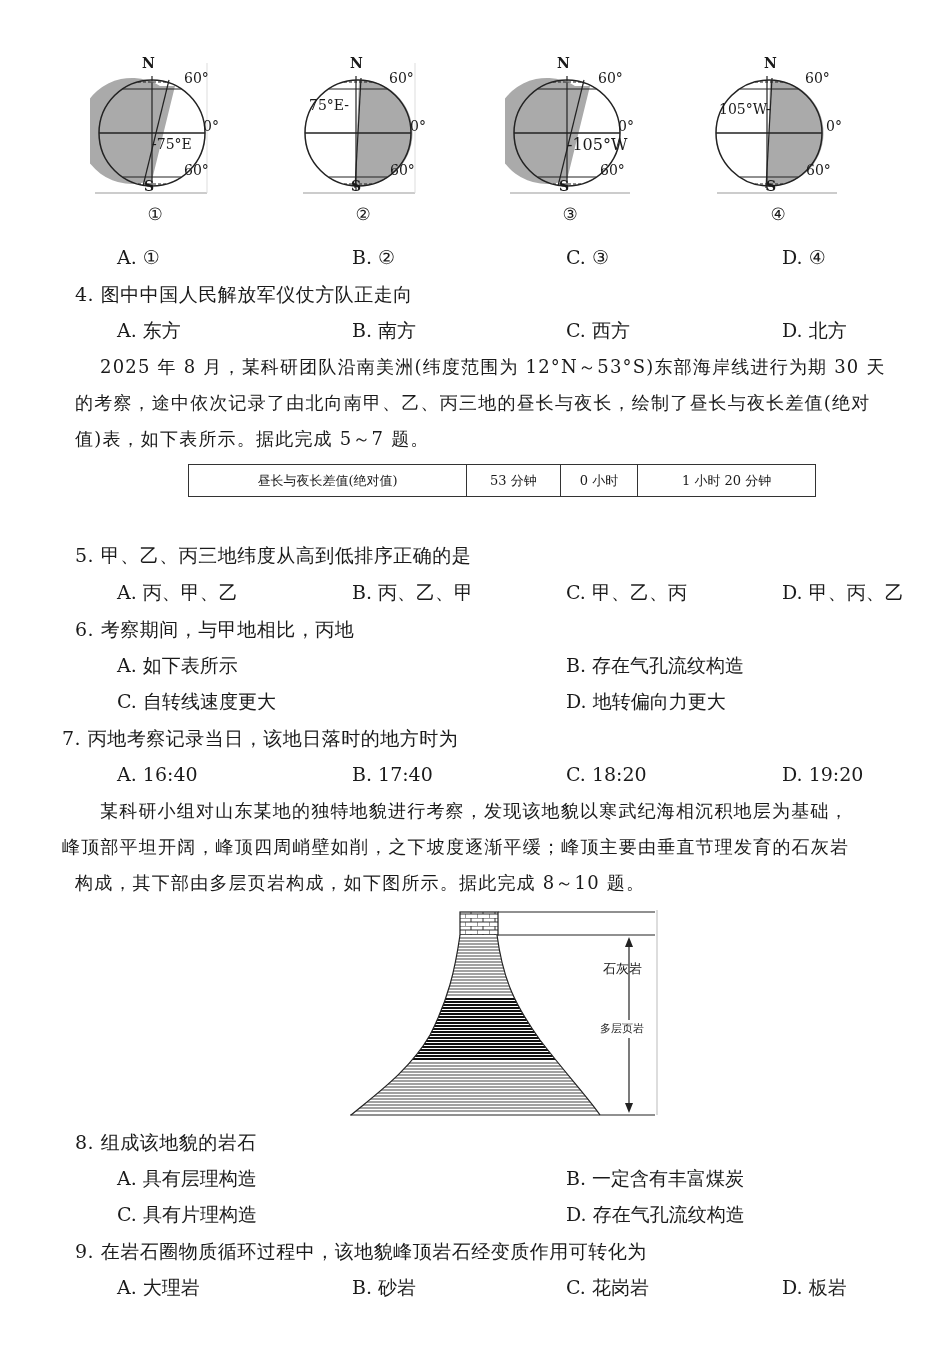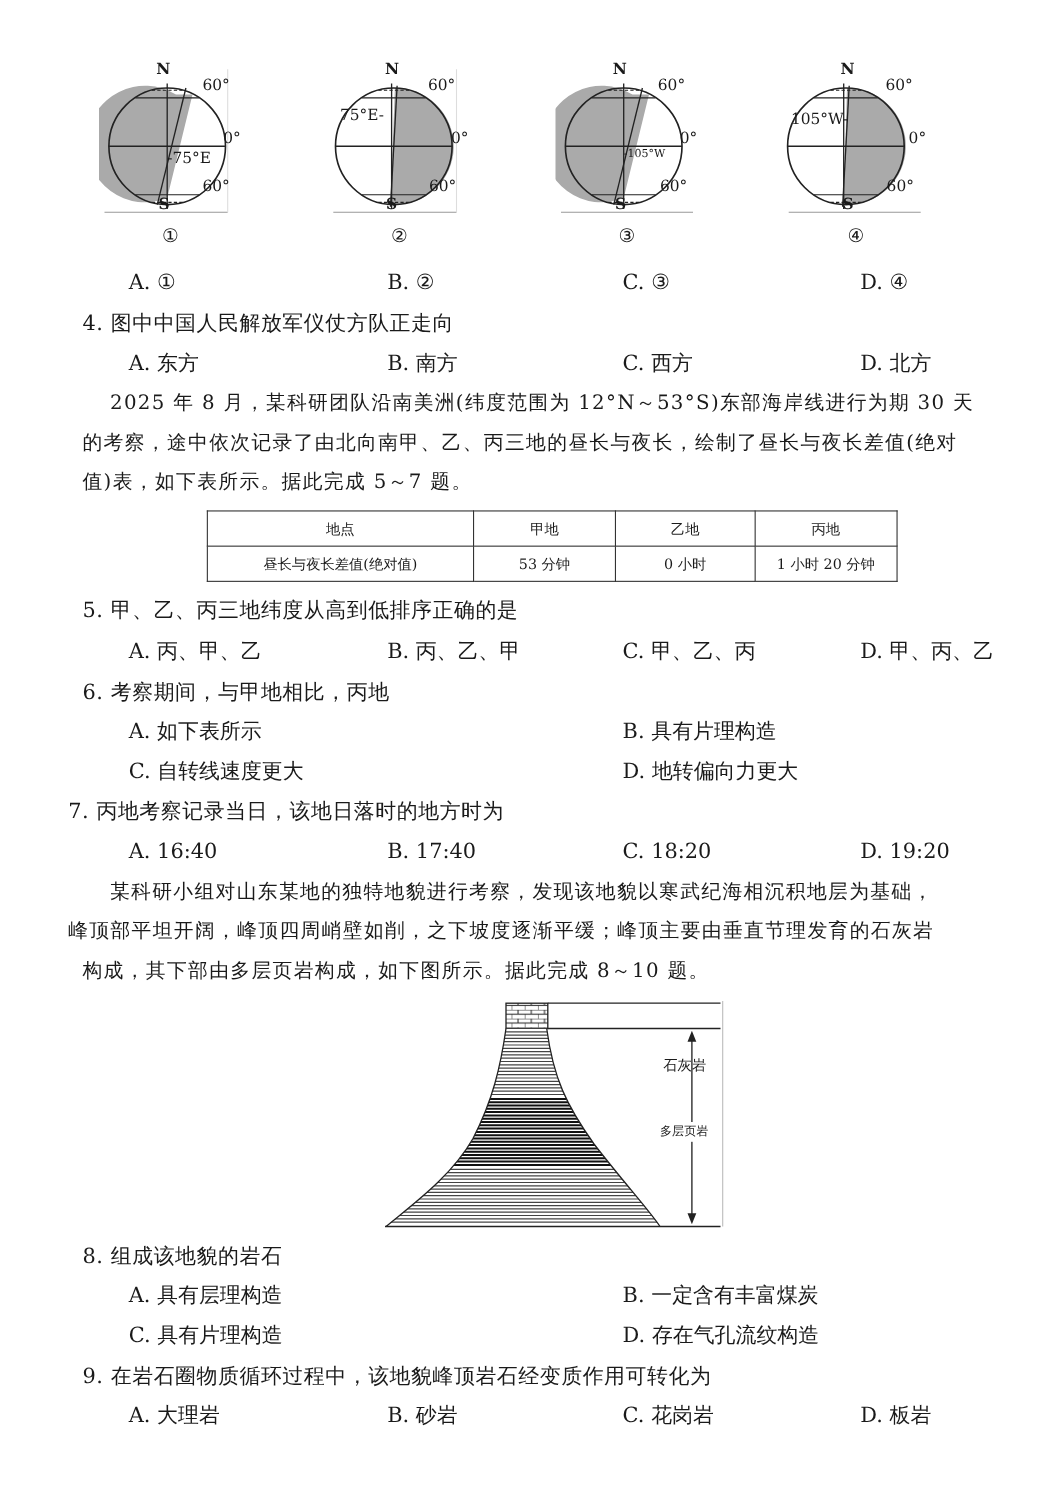--- a/index.html
+++ b/index.html
@@ -69,21 +69,21 @@
     <line x1="33" y1="31" x2="91" y2="31" stroke="#222" stroke-width="1"></line>
     <line x1="33" y1="119" x2="91" y2="119" stroke="#222" stroke-width="1"></line>
     <line x1="48" y1="24" x2="76" y2="24" stroke="#222" stroke-width="1" stroke-dasharray="3,2"></line>
     <line x1="48" y1="126" x2="76" y2="126" stroke="#222" stroke-width="1" stroke-dasharray="3,2"></line>
     <line x1="62" y1="18" x2="62" y2="132" stroke="#222" stroke-width="1.2"></line>
     <line x1="79" y1="22" x2="53" y2="128" stroke="#222" stroke-width="1.2"></line>
   </svg>
   <span class="abs" style="left:557px;top:55px;font-size:14px;font-weight:bold">N</span>
   <span class="abs" style="left:598px;top:70px;font-size:14px">60°</span>
   <span class="abs" style="left:618px;top:118px;font-size:14px">0°</span>
-  <span class="abs" style="left:567px;top:135px;font-size:10px">-<span>105°W</span></span>
+  <span class="abs" style="left:567px;top:135px;font-size:16px">-<span>105°W</span></span>
   <span class="abs" style="left:600px;top:162px;font-size:14px">60°</span>
   <span class="abs" style="left:559px;top:178px;font-size:14px;font-weight:bold">S</span>
   <span class="globe-cap" style="left:555px;top:204px">③</span>
 
   <svg class="abs" style="left:712px;top:58px" width="130" height="140">
     <line x1="5" y1="135" x2="125" y2="135" stroke="#999" stroke-width="1"></line>
     <path d="M60,22 A53,53 0 0,1 57,128 L55,128 L58,22 Z" fill="#aaa"></path>
     <circle cx="57" cy="75" r="53" fill="none" stroke="#222" stroke-width="1.5"></circle>
     <line x1="4" y1="75" x2="110" y2="75" stroke="#222" stroke-width="1.3"></line>
     <line x1="28" y1="31" x2="86" y2="31" stroke="#222" stroke-width="1"></line>
@@ -112,44 +112,38 @@
 <div class="opt" style="left:331px;top:318px">B. 南方</div>
 <div class="opt" style="left:545px;top:318px">C. 西方</div>
 <div class="opt" style="left:761px;top:318px">D. 北方</div>
 
 <div class="line para" style="left:100px;top:355px">2025 年 8 月，某科研团队沿南美洲(纬度范围为 12°N～53°S)东部海岸线进行为期 30 天</div>
 <div class="line para" style="left:75px;top:391px">的考察，途中依次记录了由北向南甲、乙、丙三地的昼长与夜长，绘制了昼长与夜长差值(绝对</div>
 <div class="line para" style="left:75px;top:427px">值)表，如下表所示。据此完成 5～7 题。</div>
 
 <table class="tbl">
   <tbody>
-      <tr>
-    <td style="width:242px">地点</td>
-    <td style="width:129px">甲地</td>
-    <td style="width:126px">乙地</td>
-    <td style="width:129px">丙地</td>
-  </tr>
   <tr>
     <td>昼长与夜长差值(绝对值)</td>
     <td>53 分钟</td>
     <td>0 小时</td>
     <td>1 小时 20 分钟</td>
   </tr>
 </tbody>
   </table>
 
 <div class="line" style="left:75px;top:543px">5. 甲、乙、丙三地纬度从高到低排序正确的是</div>
 <div class="opt" style="left:96px;top:580px">A. 丙、甲、乙</div>
 <div class="opt" style="left:331px;top:580px">B. 丙、乙、甲</div>
 <div class="opt" style="left:545px;top:580px">C. 甲、乙、丙</div>
 <div class="opt" style="left:761px;top:580px">D. 甲、丙、乙</div>
 
 <div class="line" style="left:75px;top:617px">6. 考察期间，与甲地相比，丙地</div>
 <div class="opt" style="left:96px;top:653px">A. 如下表所示</div>
-<div class="opt" style="left:545px;top:653px">B. 具有片理构造</div>
+<div class="opt" style="left:545px;top:653px">B. 存在气孔流纹构造</div>
 <div class="opt" style="left:96px;top:689px">C. 自转线速度更大</div>
 <div class="opt" style="left:545px;top:689px">D. 地转偏向力更大</div>
 
 <div class="line" style="left:62px;top:726px">7. 丙地考察记录当日，该地日落时的地方时为</div>
 <div class="opt" style="left:96px;top:762px">A. 16:40</div>
 <div class="opt" style="left:331px;top:762px">B. 17:40</div>
 <div class="opt" style="left:545px;top:762px">C. 18:20</div>
 <div class="opt" style="left:761px;top:762px">D. 19:20</div>
 
 <div class="line para" style="left:100px;top:799px">某科研小组对山东某地的独特地貌进行考察，发现该地貌以寒武纪海相沉积地层为基础，</div>

